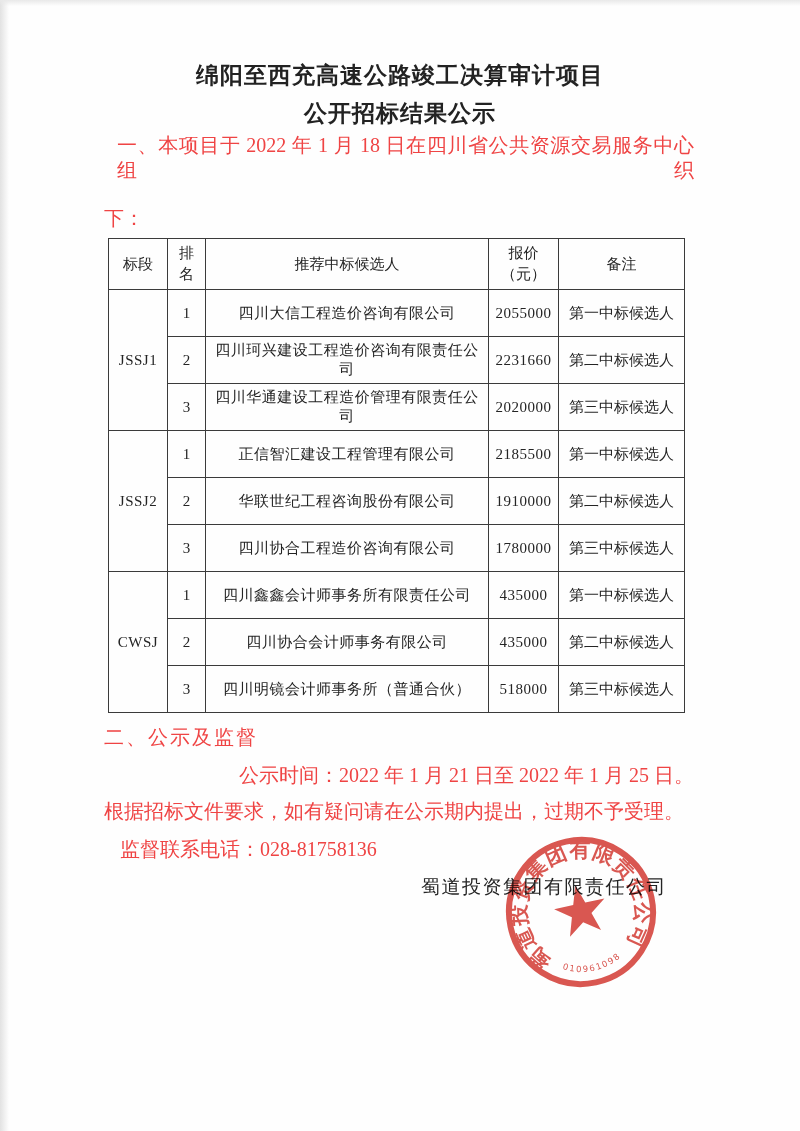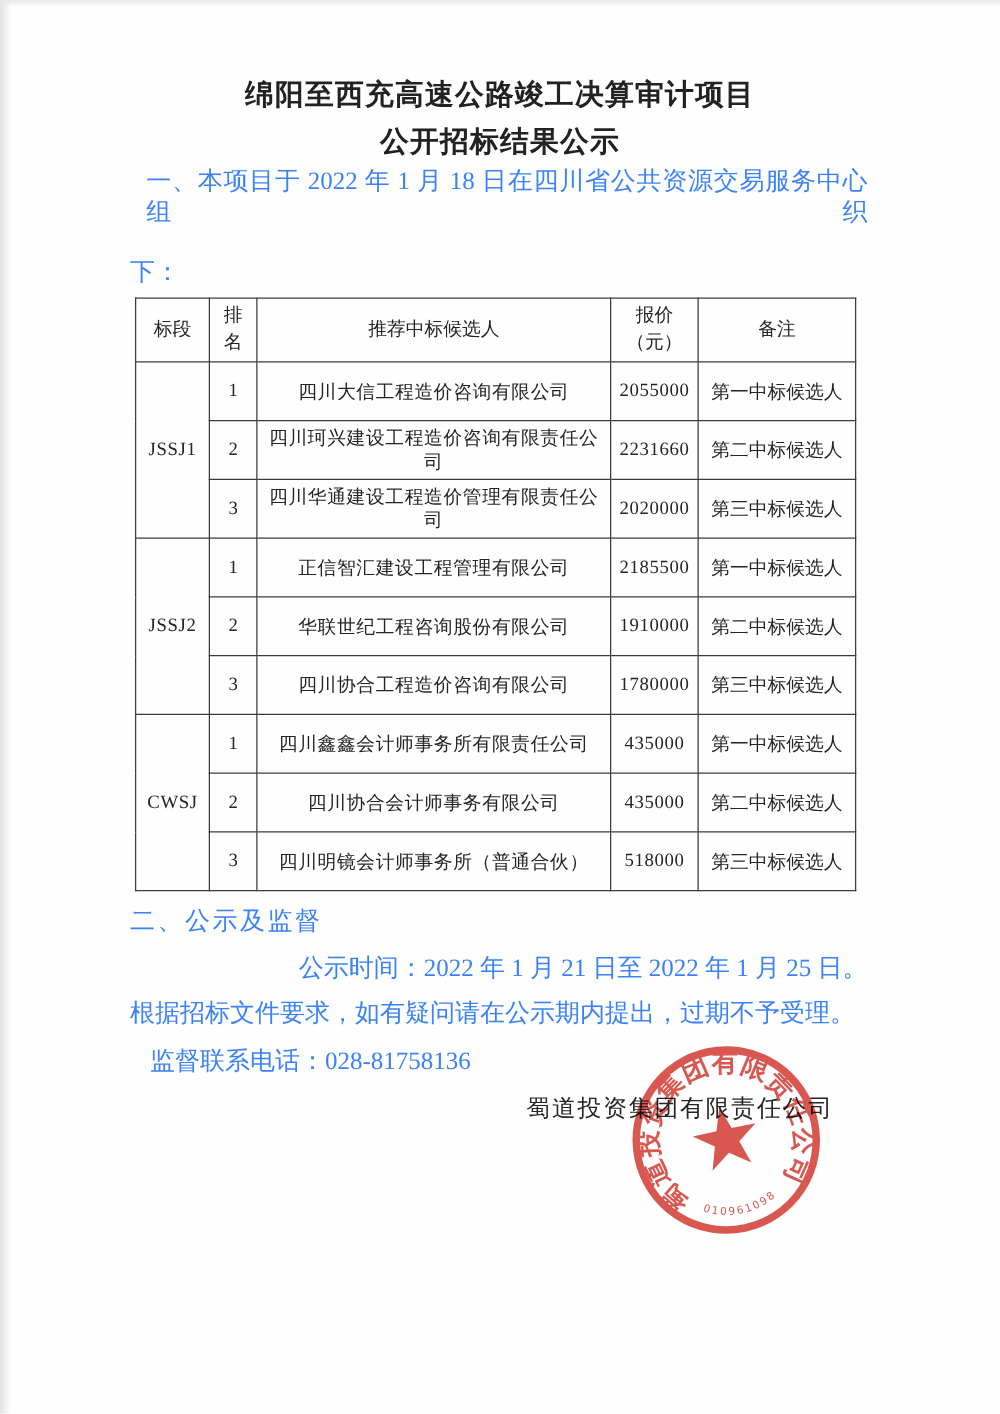--- a/index.html
+++ b/index.html
@@ -18,21 +18,21 @@
     background:linear-gradient(to bottom,#e9e9e9,rgba(255,255,255,0)); pointer-events:none;
   }
   .doc-title {
     position:absolute; left:0; width:800px; text-align:center;
     font-size:23px; font-weight:bold; letter-spacing:1px; color:#222;
   }
   .t1 { top:60px; }
   .t2 { top:98px; }
   .body-line {
     position:absolute; left:104px; width:590px;
-    font-size:20px; line-height:1.25; color:#3b82f6;
+    font-size:20px; line-height:1.25; color:#ef4444;
   }
   .just { text-align:justify; text-align-last:justify; }
   .intro1 { top:133px; padding-left:13px; width:577px; }
   .intro2 { top:170px; }
   .intro3 { top:206px; }
   .sec2   { top:726px; letter-spacing:2px;font-family:Liberation Mono, monospace; }
   .l-time { top:763px;text-align:right; }
   .l-note { top:799px; }
   .l-phone{ top:837px;margin-left:16px; }
   .sig {

